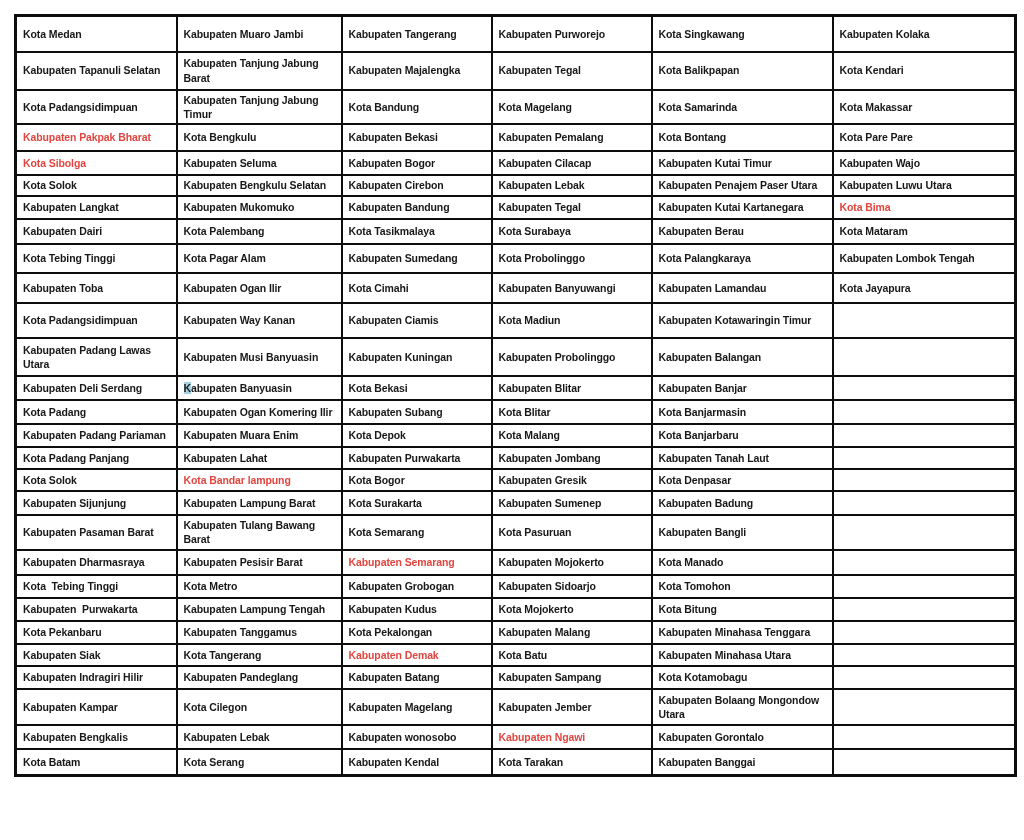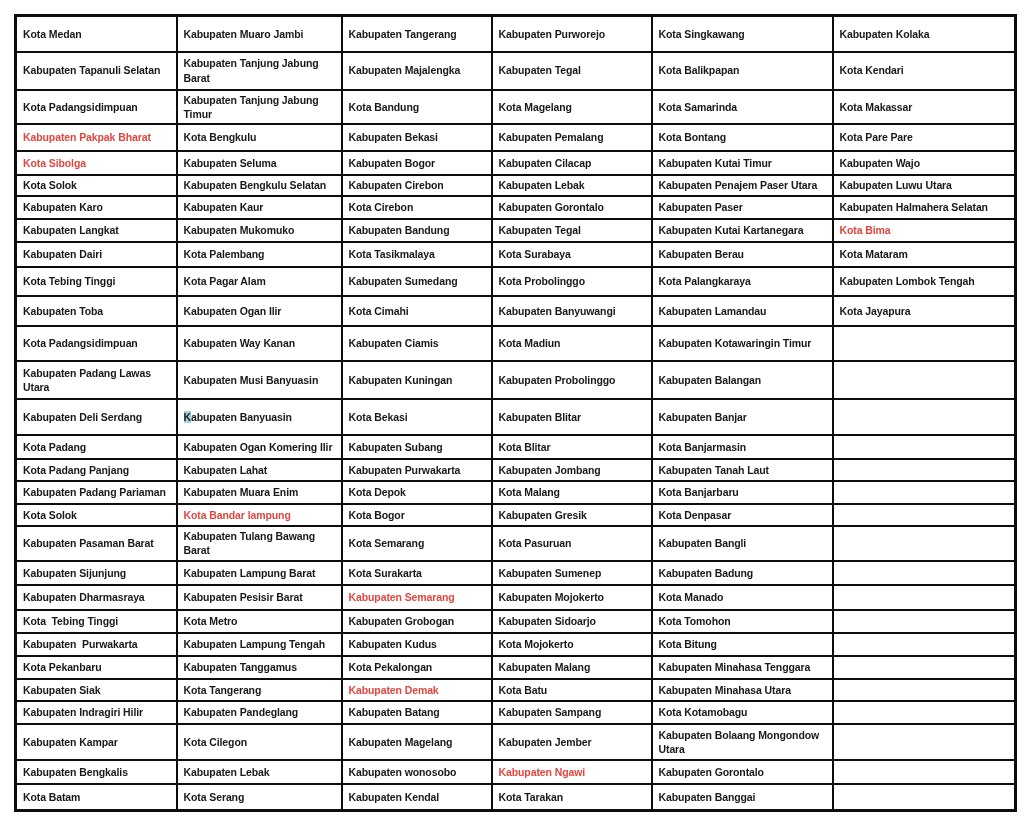--- a/index.html
+++ b/index.html
@@ -91,28 +91,20 @@
         </tr>
         <tr style="height: 21px;">
           <td>Kota Solok</td>
           <td>Kabupaten Bengkulu Selatan</td>
           <td>Kabupaten Cirebon</td>
           <td>Kabupaten Lebak</td>
           <td>Kabupaten Penajem Paser Utara</td>
           <td>Kabupaten Luwu Utara</td>
         </tr>
         <tr style="height: 23px;">
-          <td>Kabupaten Karo</td>
-          <td>Kabupaten Kaur</td>
-          <td>Kota Cirebon</td>
-          <td>Kabupaten Gorontalo</td>
-          <td>Kabupaten Paser</td>
-          <td>Kabupaten Halmahera Selatan</td>
-        </tr>
-        <tr style="height: 23px;">
           <td>Kabupaten Langkat</td>
           <td>Kabupaten Mukomuko</td>
           <td>Kabupaten Bandung</td>
           <td>Kabupaten Tegal</td>
           <td>Kabupaten Kutai Kartanegara</td>
           <td class="red">Kota Bima</td>
         </tr>
         <tr style="height: 25px;">
           <td>Kabupaten Dairi</td>
           <td>Kota Palembang</td>
@@ -146,76 +138,76 @@
           <td></td>
         </tr>
         <tr style="height: 38px;">
           <td>Kabupaten Padang Lawas Utara</td>
           <td>Kabupaten Musi Banyuasin</td>
           <td>Kabupaten Kuningan</td>
           <td>Kabupaten Probolinggo</td>
           <td>Kabupaten Balangan</td>
           <td></td>
         </tr>
-        <tr style="height: 36px;">
+        <tr style="height: 24px;">
           <td>Kabupaten Deli Serdang</td>
           <td><span class="sel">K</span>abupaten Banyuasin</td>
           <td>Kota Bekasi</td>
           <td>Kabupaten Blitar</td>
           <td>Kabupaten Banjar</td>
           <td></td>
         </tr>
         <tr style="height: 24px;">
           <td>Kota Padang</td>
           <td>Kabupaten Ogan Komering Ilir</td>
           <td>Kabupaten Subang</td>
           <td>Kota Blitar</td>
           <td>Kota Banjarmasin</td>
+          <td></td>
+        </tr>
+        <tr style="height: 23px;">
+          <td>Kabupaten Padang Pariaman</td>
+          <td>Kabupaten Muara Enim</td>
+          <td>Kota Depok</td>
+          <td>Kota Malang</td>
+          <td>Kota Banjarbaru</td>
           <td></td>
         </tr>
         <tr style="height: 22px;">
           <td>Kota Padang Panjang</td>
           <td>Kabupaten Lahat</td>
           <td>Kabupaten Purwakarta</td>
           <td>Kabupaten Jombang</td>
           <td>Kabupaten Tanah Laut</td>
           <td></td>
         </tr>
-        <tr style="height: 23px;">
-          <td>Kabupaten Padang Pariaman</td>
-          <td>Kabupaten Muara Enim</td>
-          <td>Kota Depok</td>
-          <td>Kota Malang</td>
-          <td>Kota Banjarbaru</td>
-          <td></td>
-        </tr>
         <tr style="height: 22px;">
           <td>Kota Solok</td>
           <td class="red">Kota Bandar lampung</td>
           <td>Kota Bogor</td>
           <td>Kabupaten Gresik</td>
           <td>Kota Denpasar</td>
           <td></td>
         </tr>
+        <tr style="height: 24px;">
+          <td>Kabupaten Sijunjung</td>
+          <td>Kabupaten Lampung Barat</td>
+          <td>Kota Surakarta</td>
+          <td>Kabupaten Sumenep</td>
+          <td>Kabupaten Badung</td>
+          <td></td>
+        </tr>
         <tr style="height: 35px;">
           <td>Kabupaten Pasaman Barat</td>
           <td>Kabupaten Tulang Bawang Barat</td>
           <td>Kota Semarang</td>
           <td>Kota Pasuruan</td>
           <td>Kabupaten Bangli</td>
           <td></td>
         </tr>
-        <tr style="height: 24px;">
-          <td>Kabupaten Sijunjung</td>
-          <td>Kabupaten Lampung Barat</td>
-          <td>Kota Surakarta</td>
-          <td>Kabupaten Sumenep</td>
-          <td>Kabupaten Badung</td>
-          <td></td>
-        </tr>
         <tr style="height: 25px;">
           <td>Kabupaten Dharmasraya</td>
           <td>Kabupaten Pesisir Barat</td>
           <td class="red">Kabupaten Semarang</td>
           <td>Kabupaten Mojokerto</td>
           <td>Kota Manado</td>
           <td></td>
         </tr>
         <tr style="height: 23px;">
           <td>Kota  Tebing Tinggi</td>

